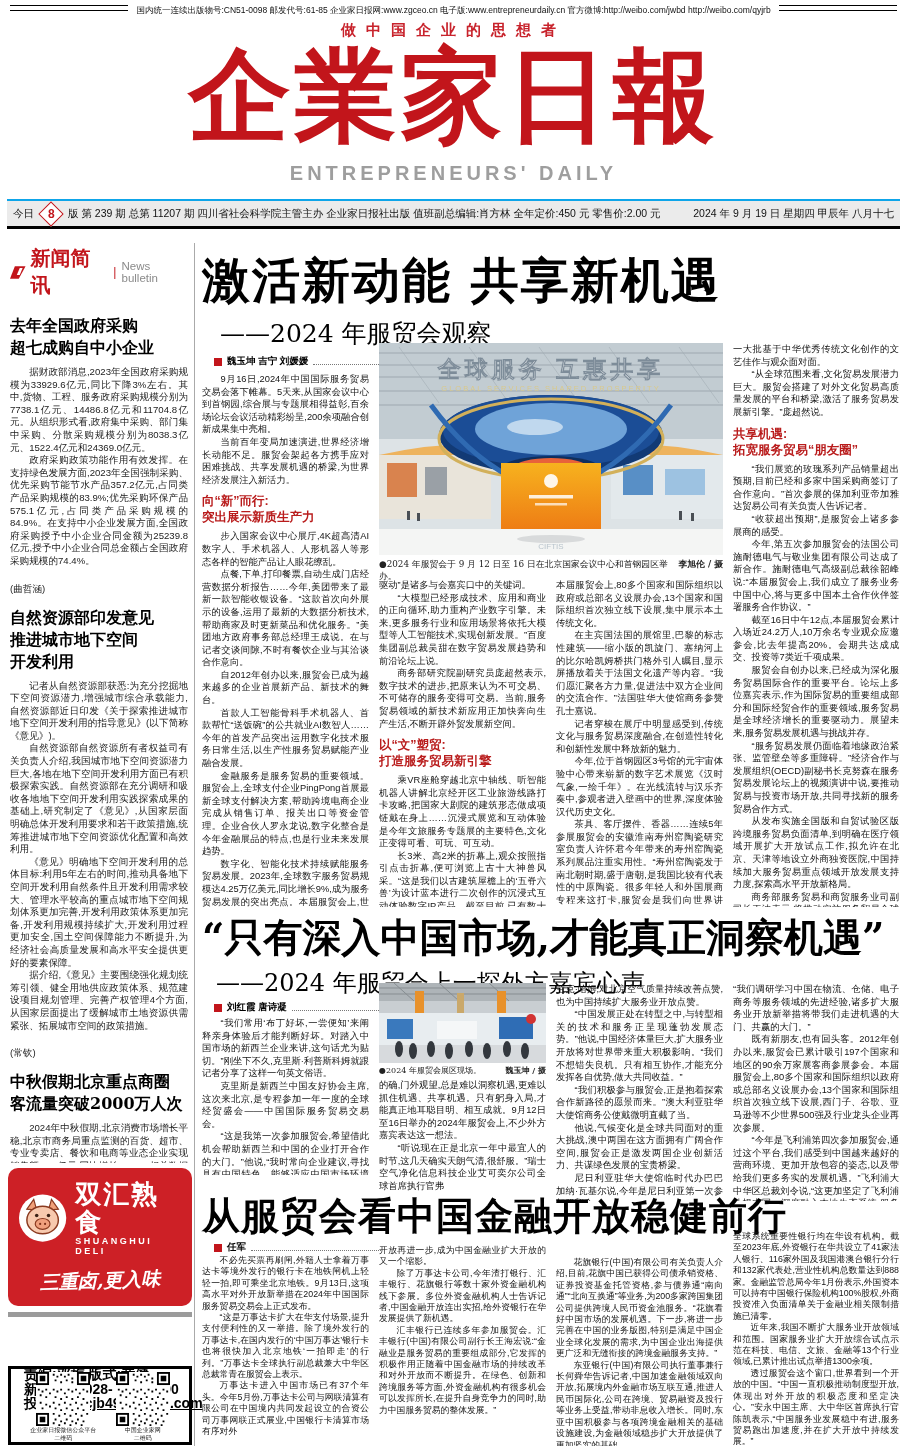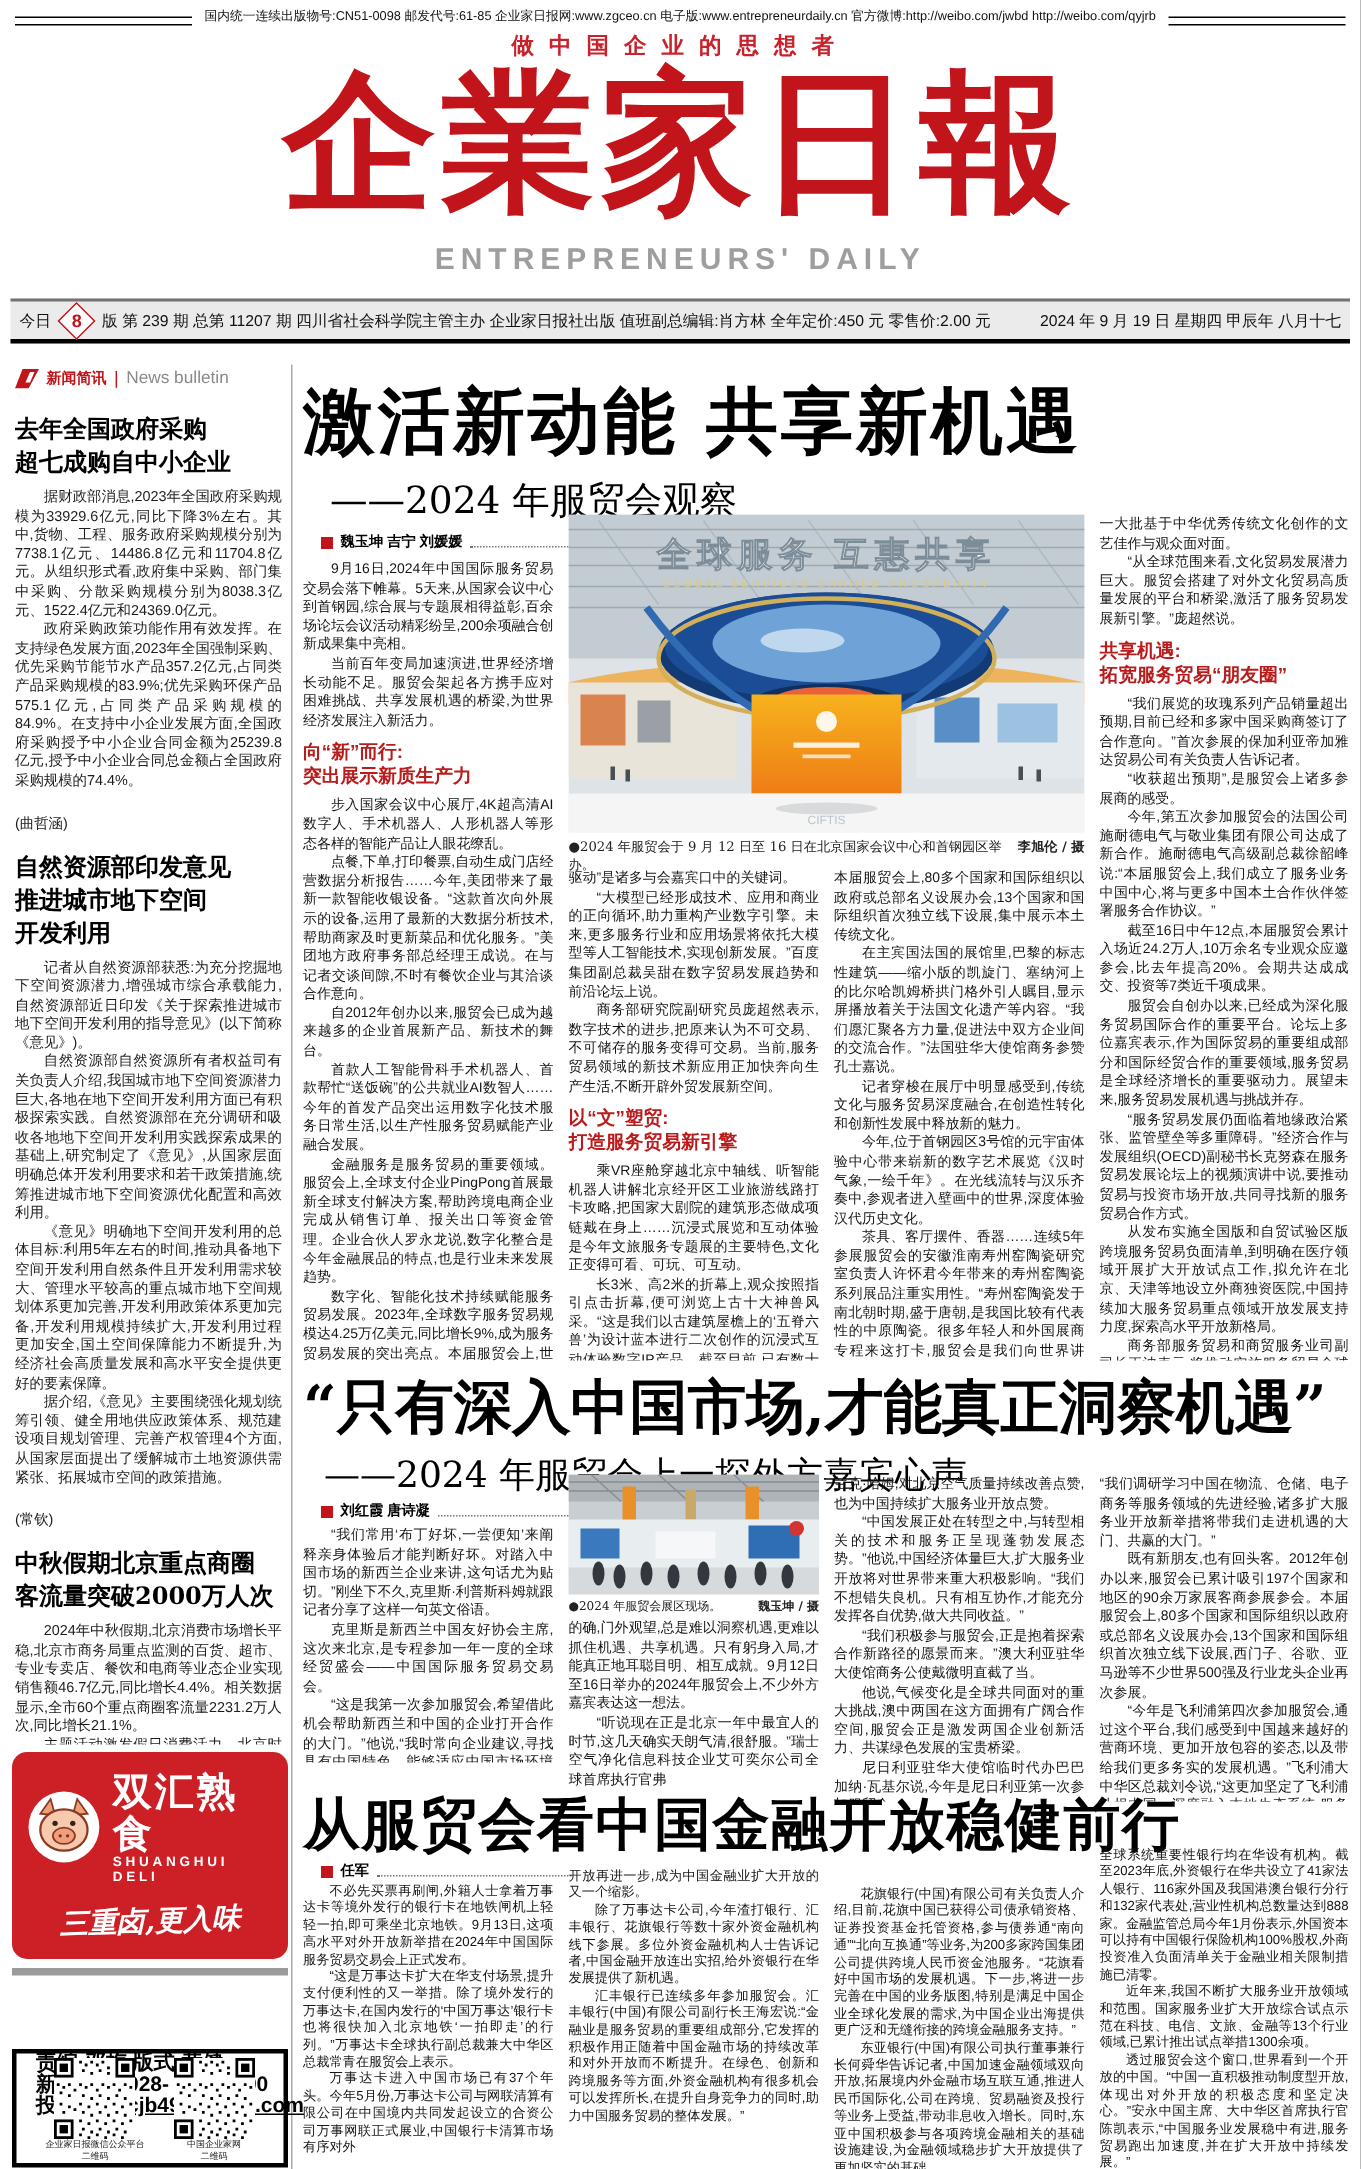--- a/index.html
+++ b/index.html
@@ -1,42 +1,42 @@
 <!DOCTYPE html>
 <html><head>
 <meta charset="utf-8">
 <style>
   html,body{margin:0;padding:0;background:#888;}
   #page{position:relative;width:907px;height:1446px;background:#fff;margin:0 auto;overflow:hidden;
         font-family:"Liberation Sans","DejaVu Sans",sans-serif;color:#1a1a1a;}
   .serif{font-family:"DejaVu Serif","Liberation Serif",serif;}
 
   
-  .topmeta{position:absolute;top:5px;left:0;right:0;display:flex;align-items:flex-end;gap:8px;padding:0 10px;
+  .topmeta{position:absolute;top:5px;left:0;right:0;display:flex;align-items:flex-start;gap:8px;padding:0 10px;
            font-size:8.5px;color:#111;white-space:nowrap;}
   .dbl{flex:1;height:4px;border-top:1.5px solid #000;border-bottom:1px solid #000;}
   .slogan{position:absolute;top:21px;width:100%;text-align:center;font-size:15px;font-weight:700;
           color:#c8232c;letter-spacing:10px;}
   .mast{position:absolute;top:36px;width:100%;text-align:center;font-family:"DejaVu Serif",serif;
         font-weight:900;color:#c2151b;font-size:102px;line-height:118px;letter-spacing:4px;}
   .mast-en{position:absolute;top:162px;width:100%;text-align:center;color:#9e9e9e;font-size:20px;
            letter-spacing:4px;font-weight:600;}
   .infobar{position:absolute;top:199px;left:7px;right:7px;height:30px;background:#ebebeb;
-           border-top:2px solid #737373;border-bottom:3px solid #000;display:flex;align-items:center;
+           border-top:2px solid #0ea5e9;border-bottom:3px solid #000;display:flex;align-items:center;
            font-size:10.5px;color:#111;box-sizing:border-box;padding:0 6px;white-space:nowrap;}
   .infobar .right{margin-left:auto;}
   .diamond{width:16px;height:16px;border:1px solid #c2151b;transform:rotate(45deg);background:#fff;
            display:flex;align-items:center;justify-content:center;margin:0 8px;}
   .diamond span{transform:rotate(-45deg);color:#c2151b;font-weight:700;font-size:12px;}
 
   
   .vline{position:absolute;left:194px;top:243px;bottom:0;width:1px;background:#aaa;}
   .sidebar{position:absolute;left:10px;top:245px;width:178px;height:918px;overflow:hidden;}
   .sb-head{display:flex;align-items:center;gap:5px;padding-bottom:5px;}
-  .sb-head-cn{color:#c2151b;font-weight:700;font-size:10px;}
+  .sb-head-cn{color:#c2151b;font-weight:700;font-size:20px;}
   .sb-head-en{color:#8a8a8a;font-size:11.5px;}
   .sb-sep{color:#c2151b;font-size:12px;}
   .sb-title{font-family:"DejaVu Serif",serif;font-weight:700;font-size:16px;line-height:22px;
             margin:11px 0 7px;white-space:pre-line;color:#000;}
   .sb-body p{margin:0;text-indent:2em;font-size:9.6px;line-height:12.6px;text-align:justify;color:#1c1c1c;}
   .sb-sign{text-align:left;font-size:9.6px;color:#1c1c1c;margin-top:15px;}
 
   .ad{position:absolute;left:8px;top:1168px;width:184px;height:138px;background:#cd2026;border-radius:10px;
       color:#fff;overflow:hidden;}
   .ad-top{display:flex;align-items:center;gap:8px;padding:12px 6px 0 10px;}

